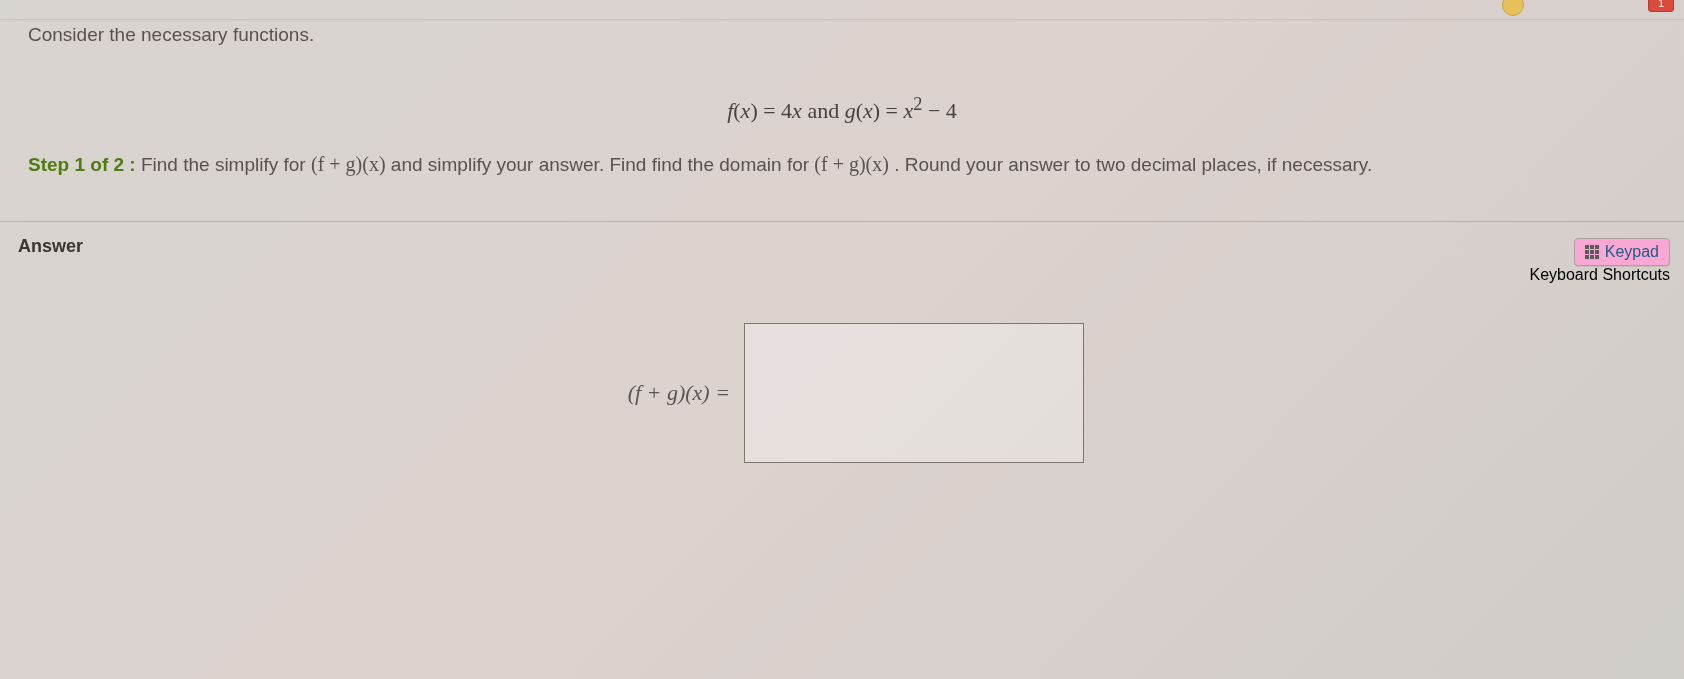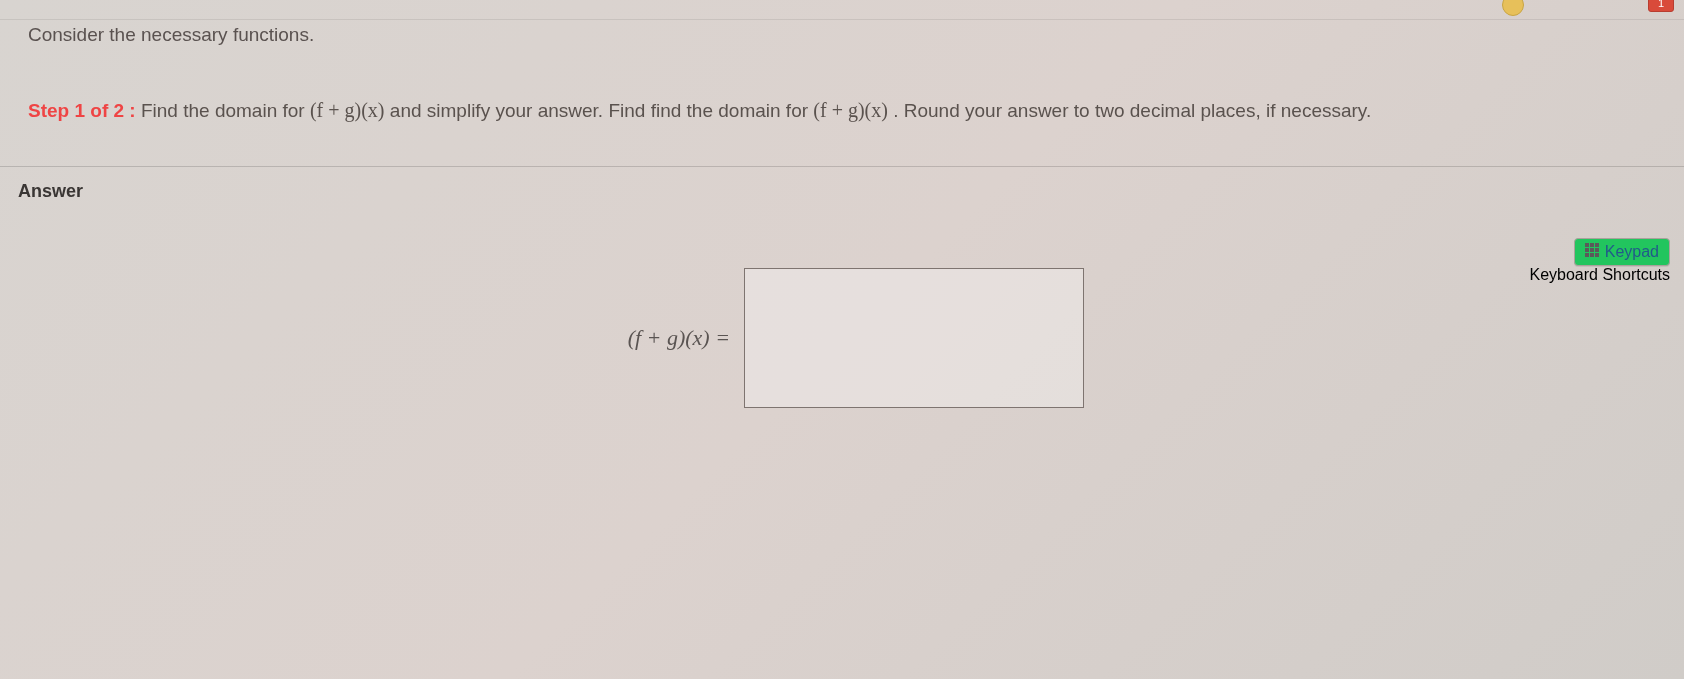--- a/index.html
+++ b/index.html
@@ -57,21 +57,21 @@
     color: #464240;
     margin-bottom: 24px;
   }
   .functions-line .fn { font-style: italic; }
   .step-line {
     font-size: 19px;
     color: #5a524e;
     line-height: 1.6;
   }
   .step-line strong {
-    color: #ef4444;
+    color: #4d7c0f;
     font-weight: 700;
   }
   .step-line .math {
     font-family: "Georgia", "Times New Roman", serif;
     font-size: 20px;
   }
   .hr {
     border: none;
     border-top: 1px solid rgba(0,0,0,0.15);
     margin: 24px 0 0 0;
@@ -83,23 +83,23 @@
     color: #3a3634;
   }
   .tools-right {
     position: absolute;
     right: 14px;
     top: 238px;
     text-align: right;
   }
   .keypad-btn {
     display: inline-flex;
-    align-items: flex-start;
+    align-items: center;
     gap: 6px;
-    background: #22c55e;
+    background: #f9a8d4;
     border: 1px solid #aaa29c;
     border-radius: 4px;
     padding: 4px 10px;
     font-size: 16px;
     color: #225a8a;
     cursor: pointer;
     box-shadow: 0 1px 0 rgba(0,0,0,0.08);
   }
   .keypad-btn .grid-icon {
     width: 14px;
@@ -175,24 +175,27 @@
 <div class="topbar">
   <div class="badge-gold"></div>
   <div class="badge-red">
     <span>1</span>
   </div>
 </div>
 
 <div class="question-area">
   <div class="prompt">Consider the necessary functions.</div>
 
+  <div class="functions-line">
+    <span class="fn">f</span>(<span class="fn">x</span>) = 4<span class="fn">x</span> and <span class="fn">g</span>(<span class="fn">x</span>) = <span class="fn">x</span><sup>2</sup> − 4
+  </div>
 
   <div class="step-line">
     <strong>Step 1 of 2 :</strong>
-    <span>Find the domain for </span>
+    <span>Find the simplify for </span>
     <span class="math">(f + g)(x)</span>
     <span> and simplify your answer. Find find the domain for </span>
     <span class="math">(f + g)(x)</span>
     <span>. Round your answer to two decimal places, if necessary.</span>
   </div>
 </div>
 
 <hr class="hr">
 
 <div class="answer-header">Answer</div>

